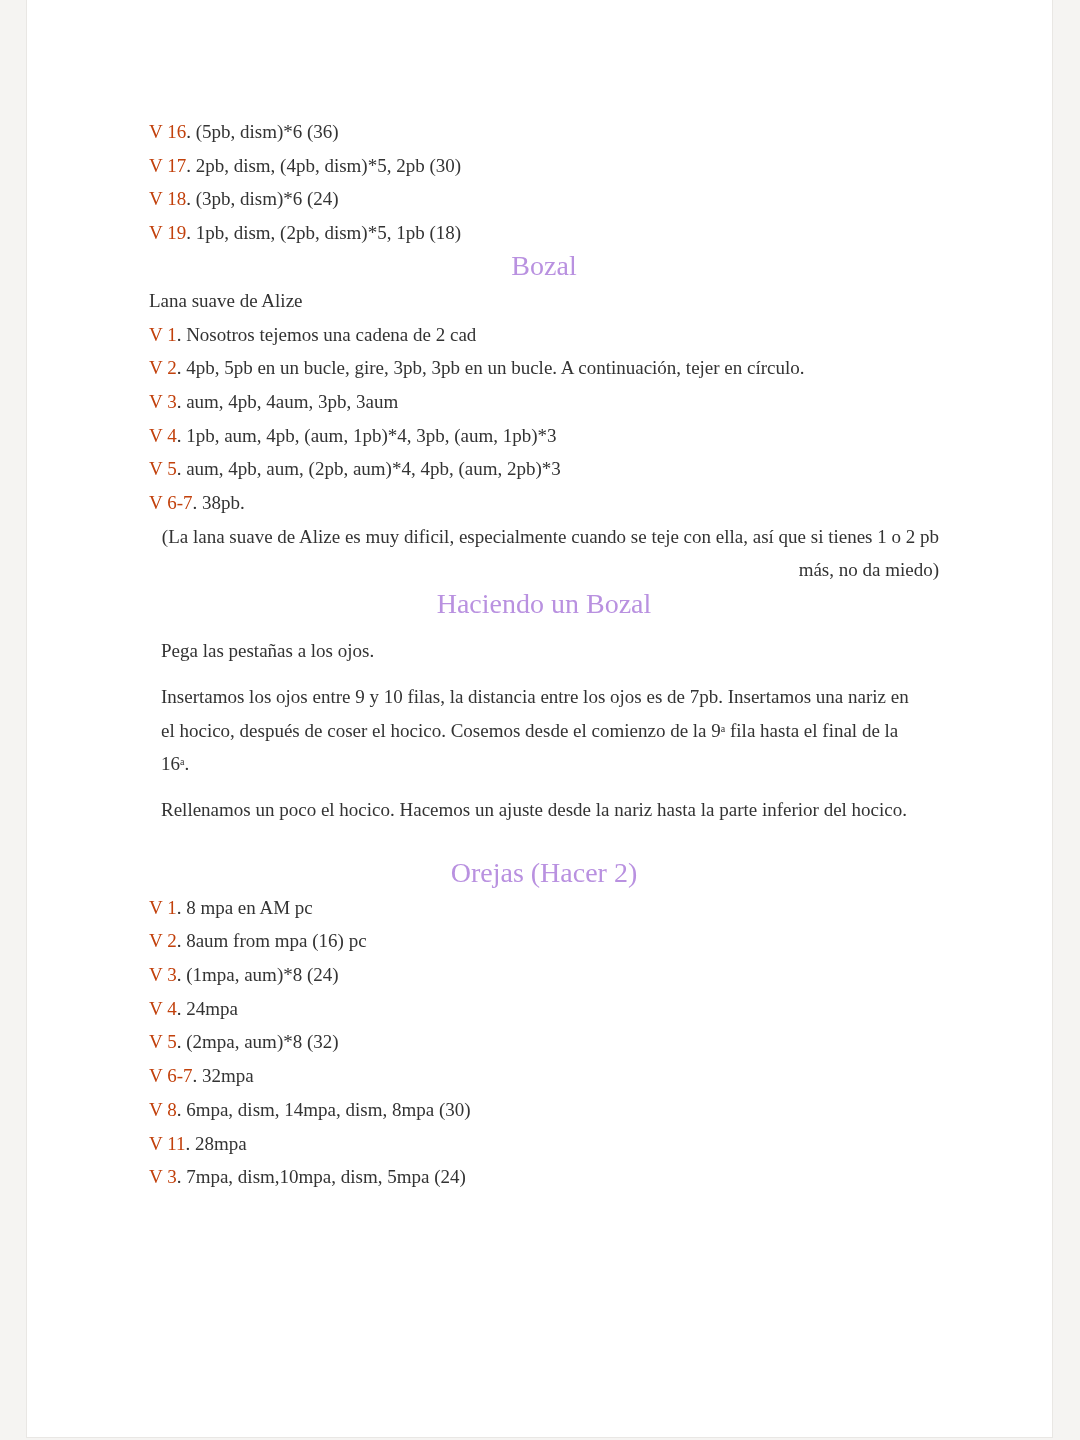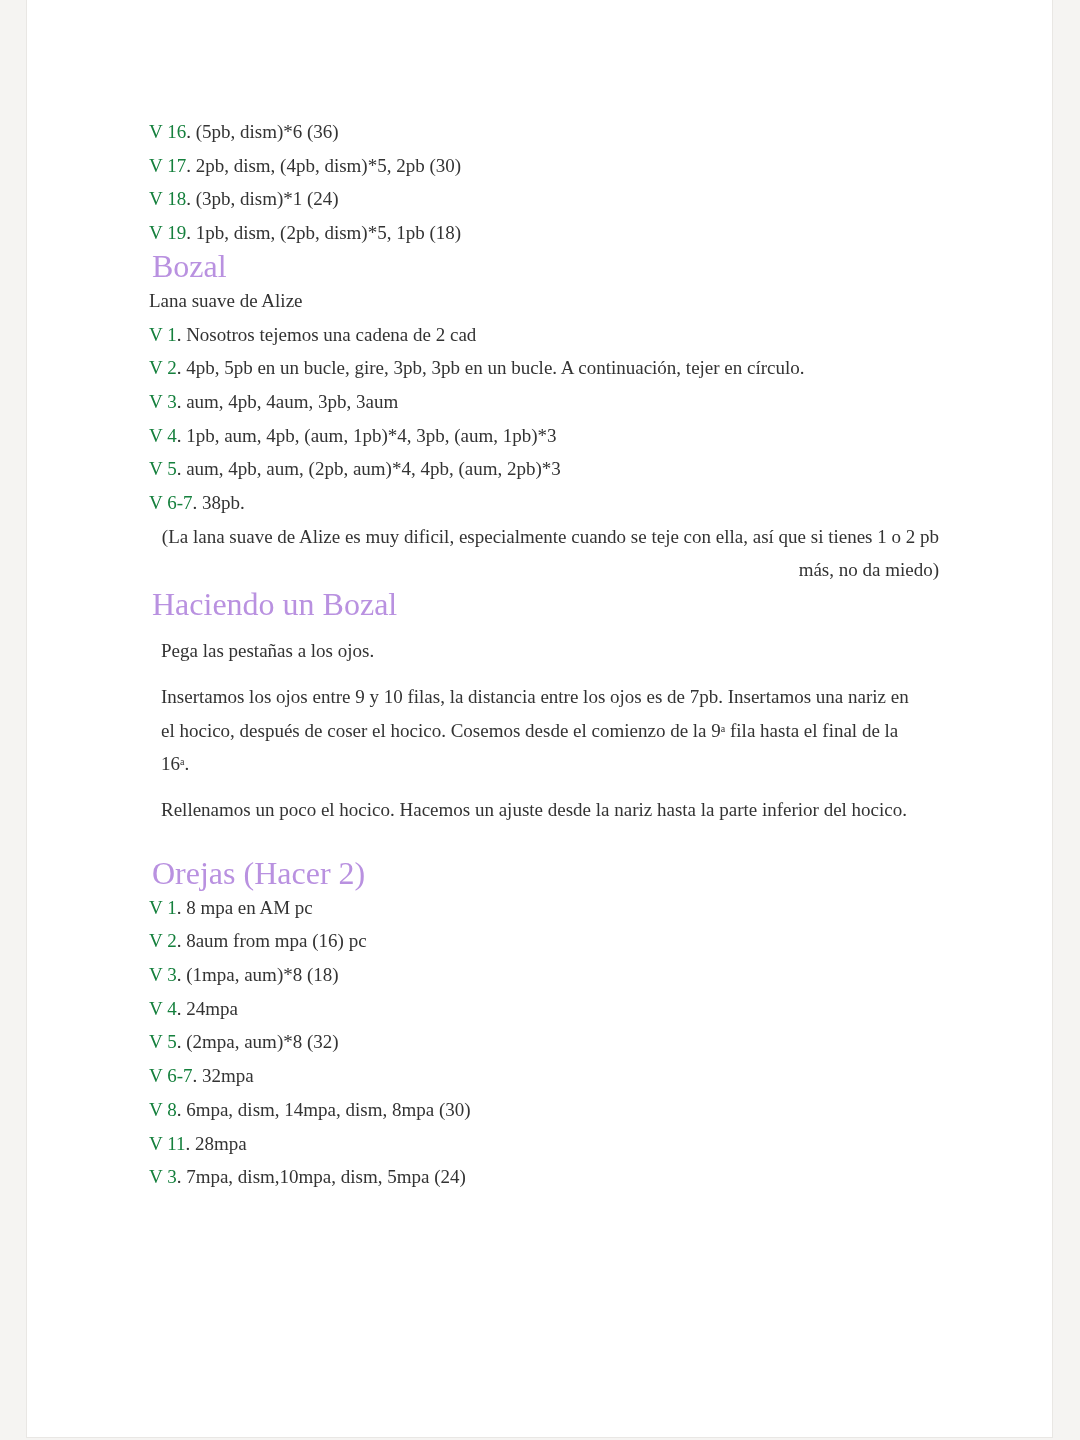--- a/index.html
+++ b/index.html
@@ -37,28 +37,29 @@
       line-height: 33.7px;
       color: #333333;
       white-space: nowrap;
       letter-spacing: 0px;
     }
     .line.wrap {
       white-space: normal;
       text-align: right;
     }
     .label {
-      color: #15803d;
+      color: #c2410c;
     }
     .heading {
-      font-size: 32px;
+      font-size: 28px;
       line-height: 36px;
       color: #b991e0;
       font-weight: normal;
       margin: 3px;
+      text-align: center;
     }
     .h-bozal { margin-top: -2px; margin-bottom: 0px; }
     .h-haciendo { margin-top: -1px; margin-bottom: 0px; }
     .h-orejas { margin-top: 28px; margin-bottom: 0px; }
     .para {
       font-size: 19px;
       line-height: 33.7px;
       color: #333333;
       margin: 12px;
     }
@@ -71,21 +72,21 @@
   </style>
 </head>
 <body>
 
 <div class="page">
   <div class="content">
 
     <div>
       <div class="line"><span class="label">V 16</span><span>. (5pb, dism)*6 (36)</span></div>
       <div class="line"><span class="label">V 17</span><span>. 2pb, dism, (4pb, dism)*5, 2pb (30)</span></div>
-      <div class="line"><span class="label">V 18</span><span>. (3pb, dism)*1 (24)</span></div>
+      <div class="line"><span class="label">V 18</span><span>. (3pb, dism)*6 (24)</span></div>
       <div class="line"><span class="label">V 19</span><span>. 1pb, dism, (2pb, dism)*5, 1pb (18)</span></div>
     </div>
 
     <h2 class="heading h-bozal">Bozal</h2>
     <div>
       <div class="line">Lana suave de Alize</div>
       <div class="line"><span class="label">V 1</span><span>. Nosotros tejemos una cadena de 2 cad</span></div>
       <div class="line"><span class="label">V 2</span><span>. 4pb, 5pb en un bucle, gire, 3pb, 3pb en un bucle. A continuación, tejer en círculo.</span></div>
       <div class="line"><span class="label">V 3</span><span>. aum, 4pb, 4aum, 3pb, 3aum</span></div>
       <div class="line"><span class="label">V 4</span><span>. 1pb, aum, 4pb, (aum, 1pb)*4, 3pb, (aum, 1pb)*3</span></div>
@@ -98,21 +99,21 @@
     <div>
       <p class="para">Pega las pestañas a los ojos.</p>
       <p class="para"><span>Insertamos los ojos entre 9 y 10 filas, la distancia entre los ojos es de 7pb. Insertamos una nariz en el hocico, después de coser el hocico. Cosemos desde el comienzo de la 9</span><sup>a</sup><span> fila hasta el final de la 16</span><sup>a</sup><span>.</span></p>
       <p class="para">Rellenamos un poco el hocico. Hacemos un ajuste desde la nariz hasta la parte inferior del hocico.</p>
     </div>
 
     <h2 class="heading h-orejas">Orejas (Hacer 2)</h2>
     <div>
       <div class="line"><span class="label">V 1</span><span>. 8 mpa en AM pc</span></div>
       <div class="line"><span class="label">V 2</span><span>. 8aum from mpa (16) pc</span></div>
-      <div class="line"><span class="label">V 3</span><span>. (1mpa, aum)*8 (18)</span></div>
+      <div class="line"><span class="label">V 3</span><span>. (1mpa, aum)*8 (24)</span></div>
       <div class="line"><span class="label">V 4</span><span>. 24mpa</span></div>
       <div class="line"><span class="label">V 5</span><span>. (2mpa, aum)*8 (32)</span></div>
       <div class="line"><span class="label">V 6-7</span><span>. 32mpa</span></div>
       <div class="line"><span class="label">V 8</span><span>. 6mpa, dism, 14mpa, dism, 8mpa (30)</span></div>
       <div class="line"><span class="label">V 11</span><span>. 28mpa</span></div>
       <div class="line"><span class="label">V 3</span><span>. 7mpa, dism,10mpa, dism, 5mpa (24)</span></div>
     </div>
 
   </div>
 </div>

